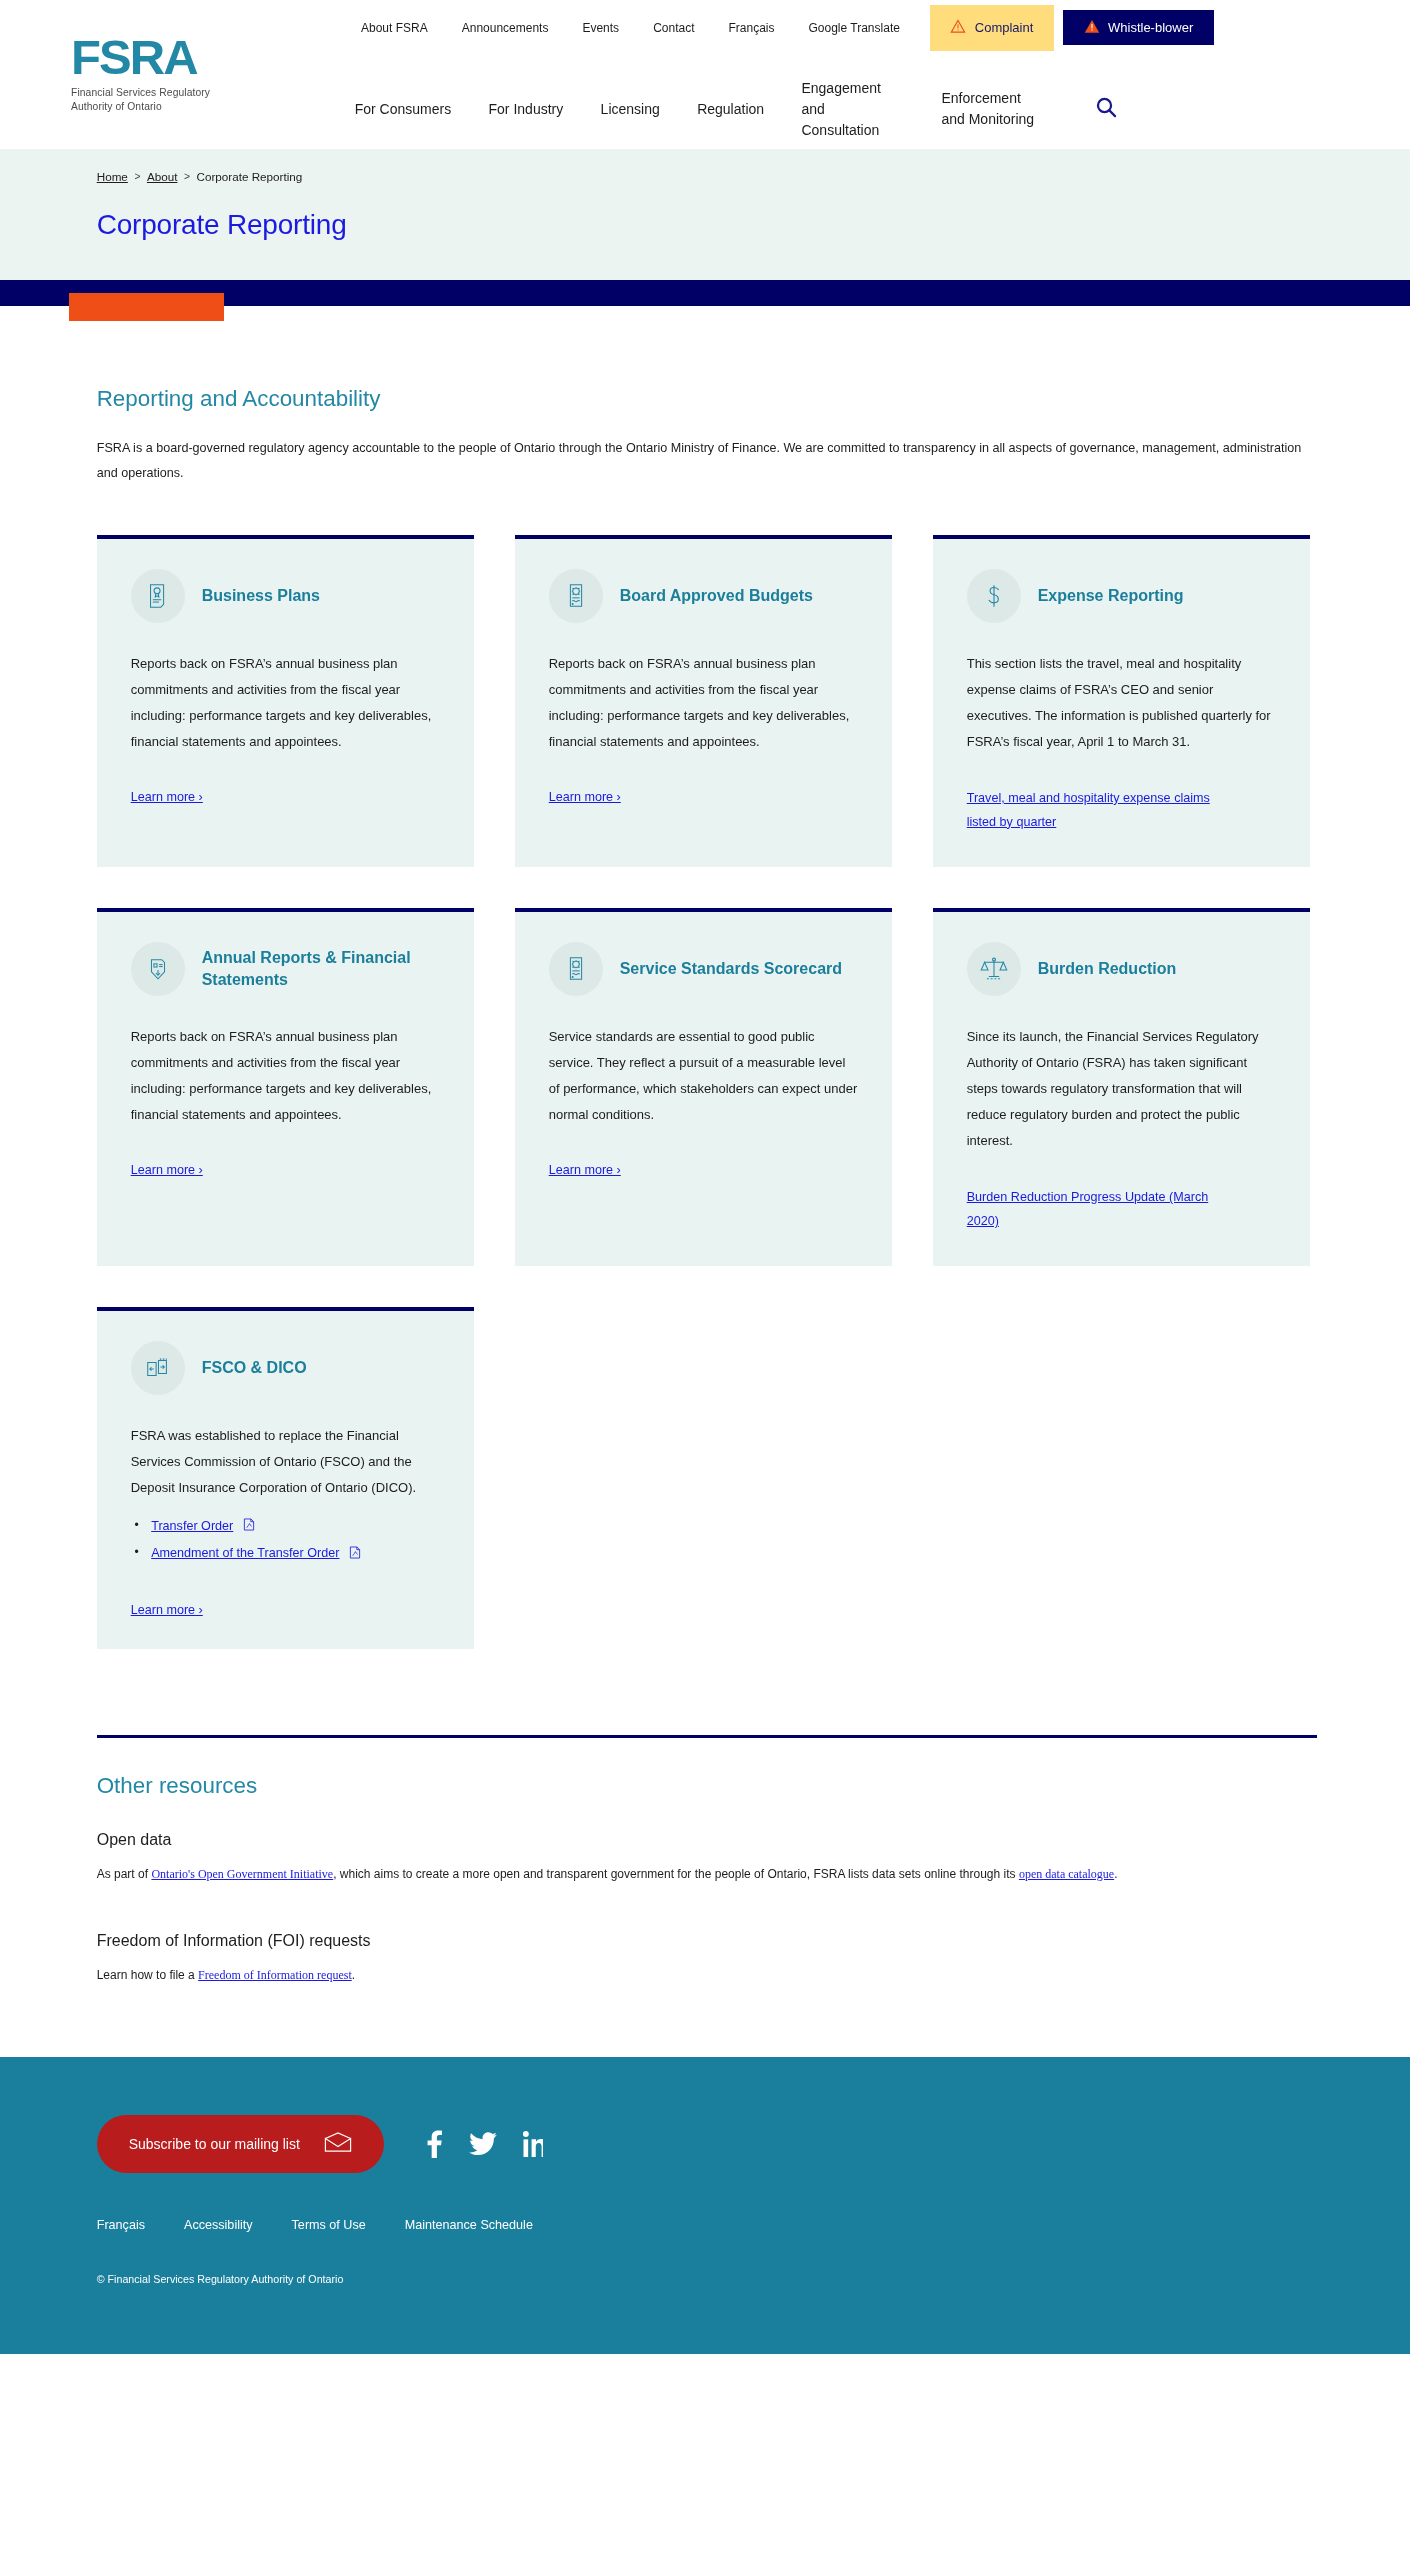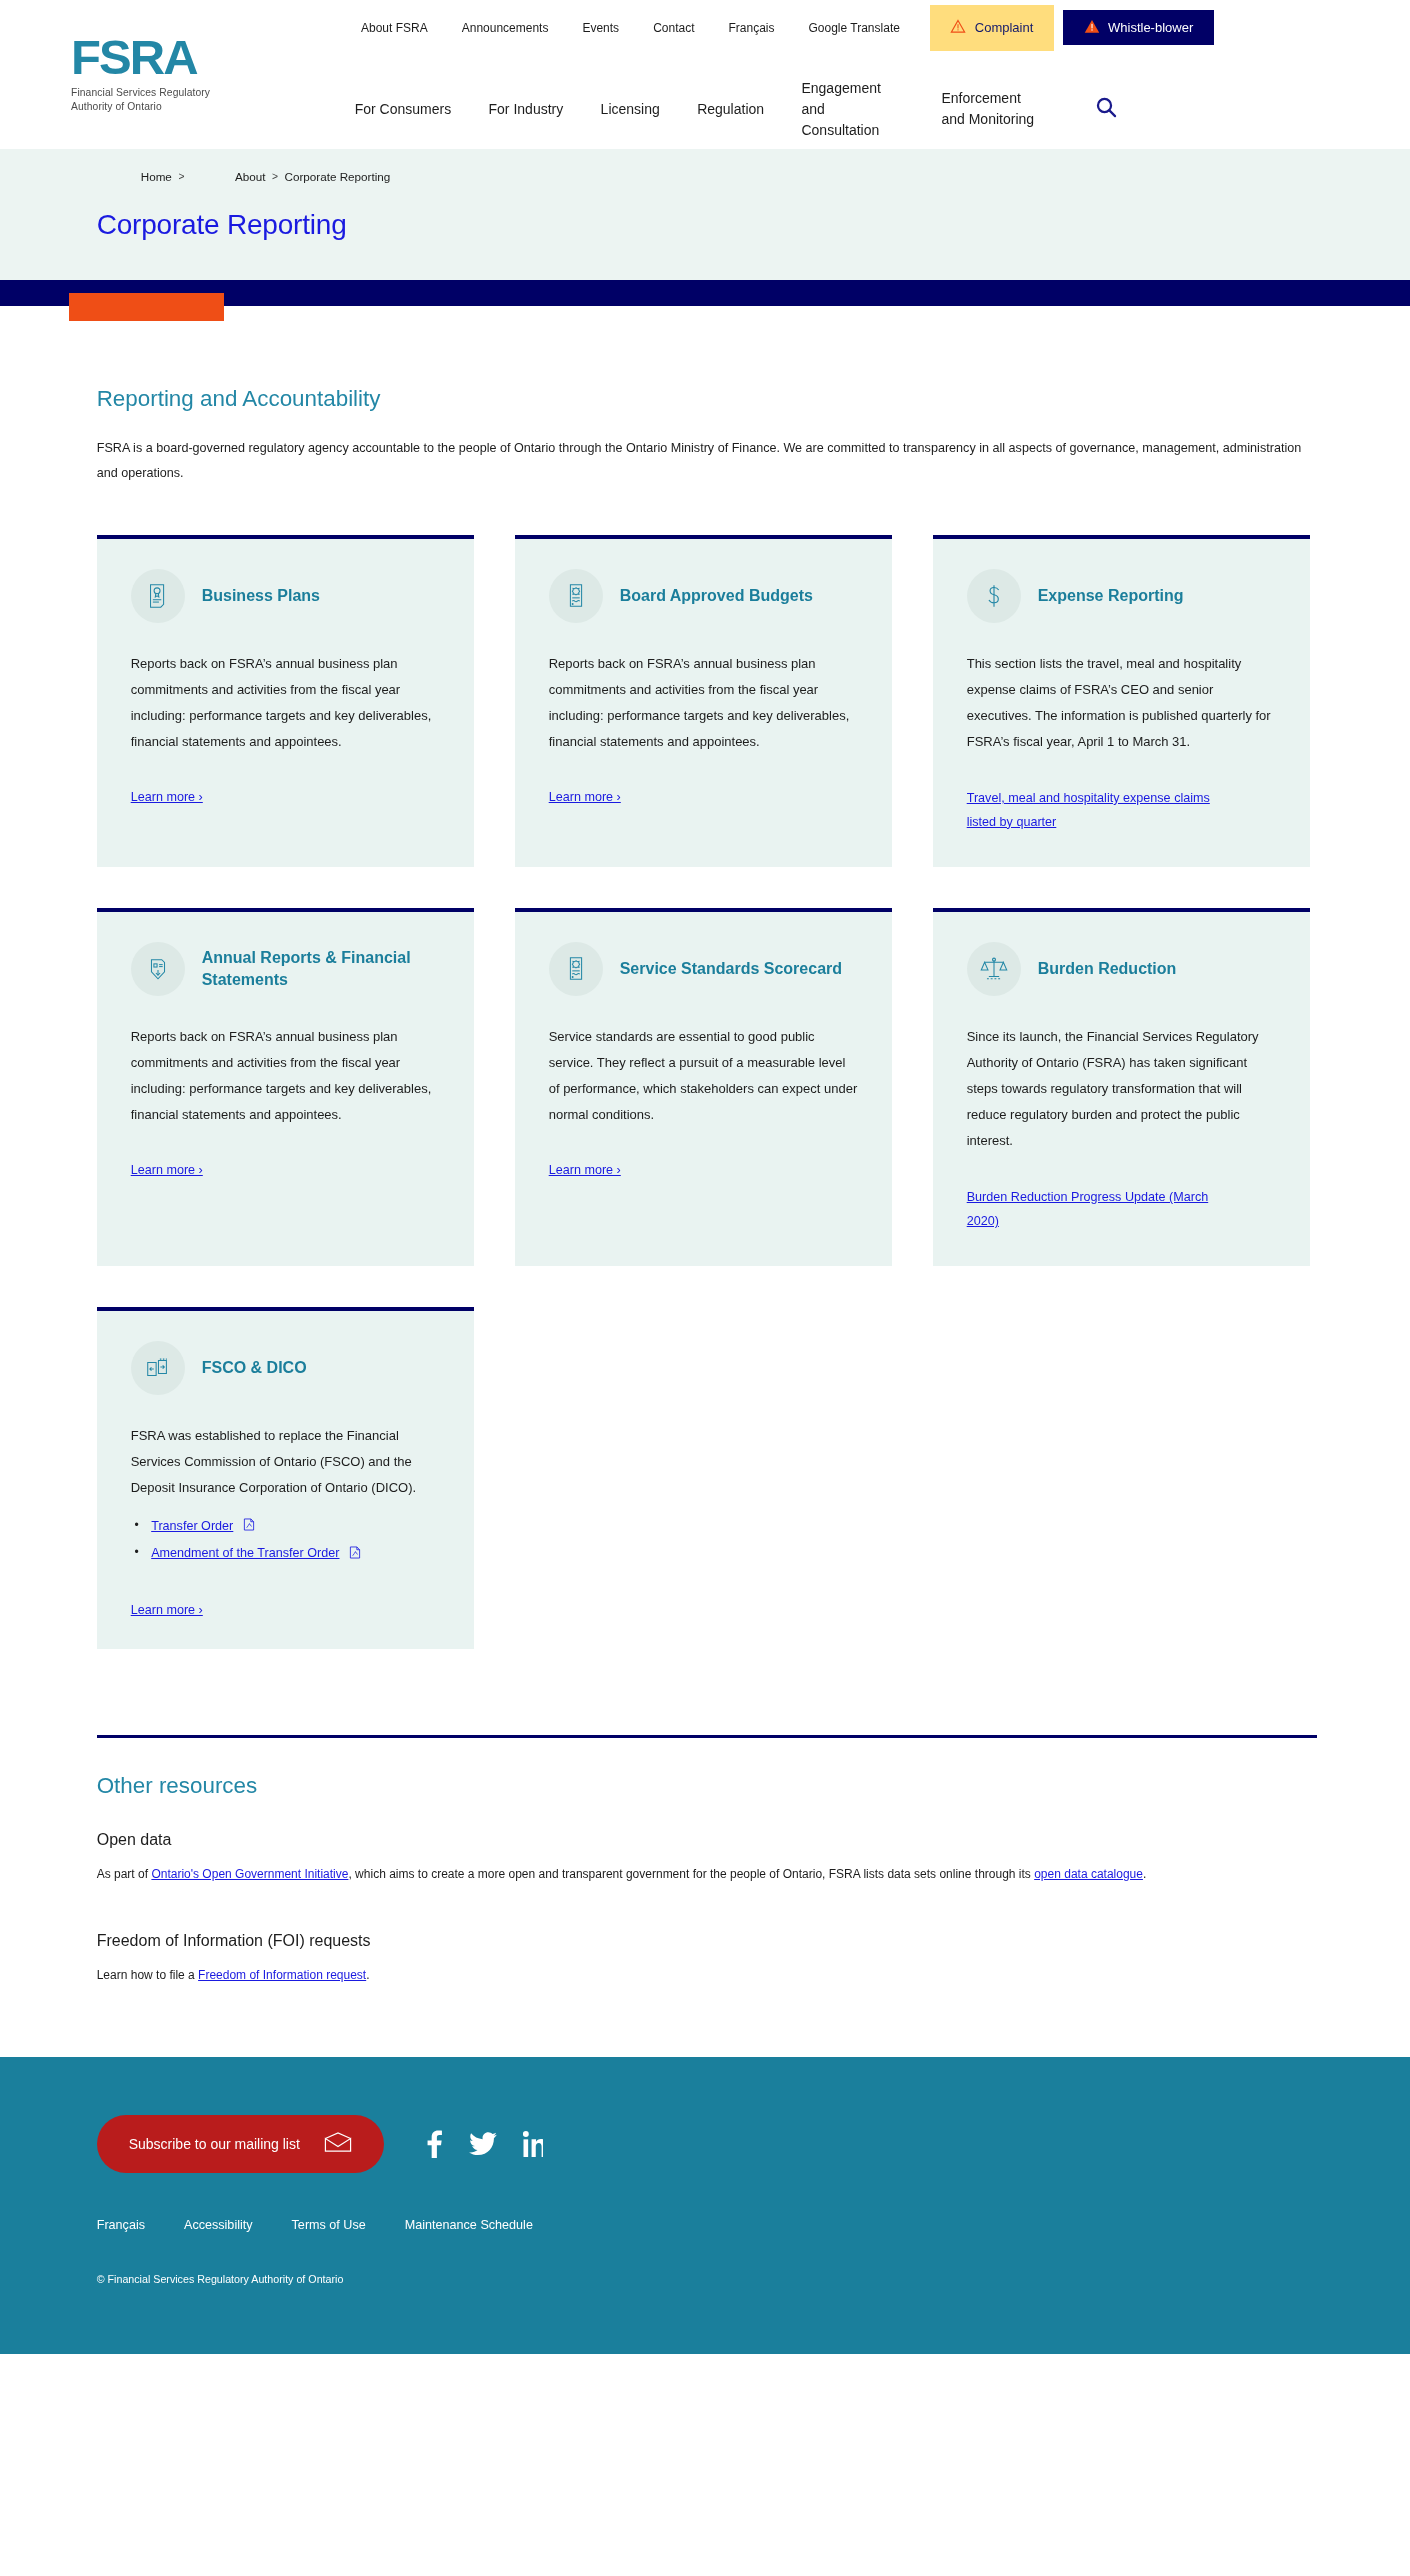--- a/index.html
+++ b/index.html
@@ -106,21 +106,21 @@
     background: #ecf4f2;
     padding: 20.5px 0 39px 0;
   }
   .container { width: 1224px; margin: 0 auto; padding-left: 3.7px; }
   .breadcrumb {
     font-size: 11.7px;
     color: #1d1d1d;
     display: flex; align-items: center; gap: 6.5px;
     margin-bottom: 26px;
   }
-  .breadcrumb a { color: #1d1d1d; cursor: pointer; margin-left: 44px; }
+  .breadcrumb a { color: #1d1d1d; text-decoration: underline; cursor: pointer; }
   .breadcrumb .sep { color: #444; font-size: 10.3px; }
   .breadcrumb .current { text-decoration: none; }
   .page-title {
     font-size: 28px;
     font-weight: 400;
     color: #1a1ae0;
     letter-spacing: -0.2px;
   }
 
   
@@ -241,21 +241,21 @@
     color: #1d1d1d;
     margin-bottom: 13px;
   }
   .sub-head.second { margin-top: 45px; }
   .other p {
     font-size: 12px;
     line-height: 2.1;
     color: #1d1d1d;
     max-width: 1083px;
   }
-  .other a { color: #1a1ae0; text-decoration: underline; cursor: pointer; }
+  .other a { color: #1a1ae0; text-decoration: underline; cursor: pointer; font-family: Liberation Serif, serif; }
 
   
   .footer {
     background: #1a7f9c;
     padding: 58px 0 69px 0;
     color: #ffffff;
   }
   .footer-top { display: flex; align-items: center; gap: 0; }
   .subscribe-btn {
     display: flex; align-items: center; gap: 24px;

